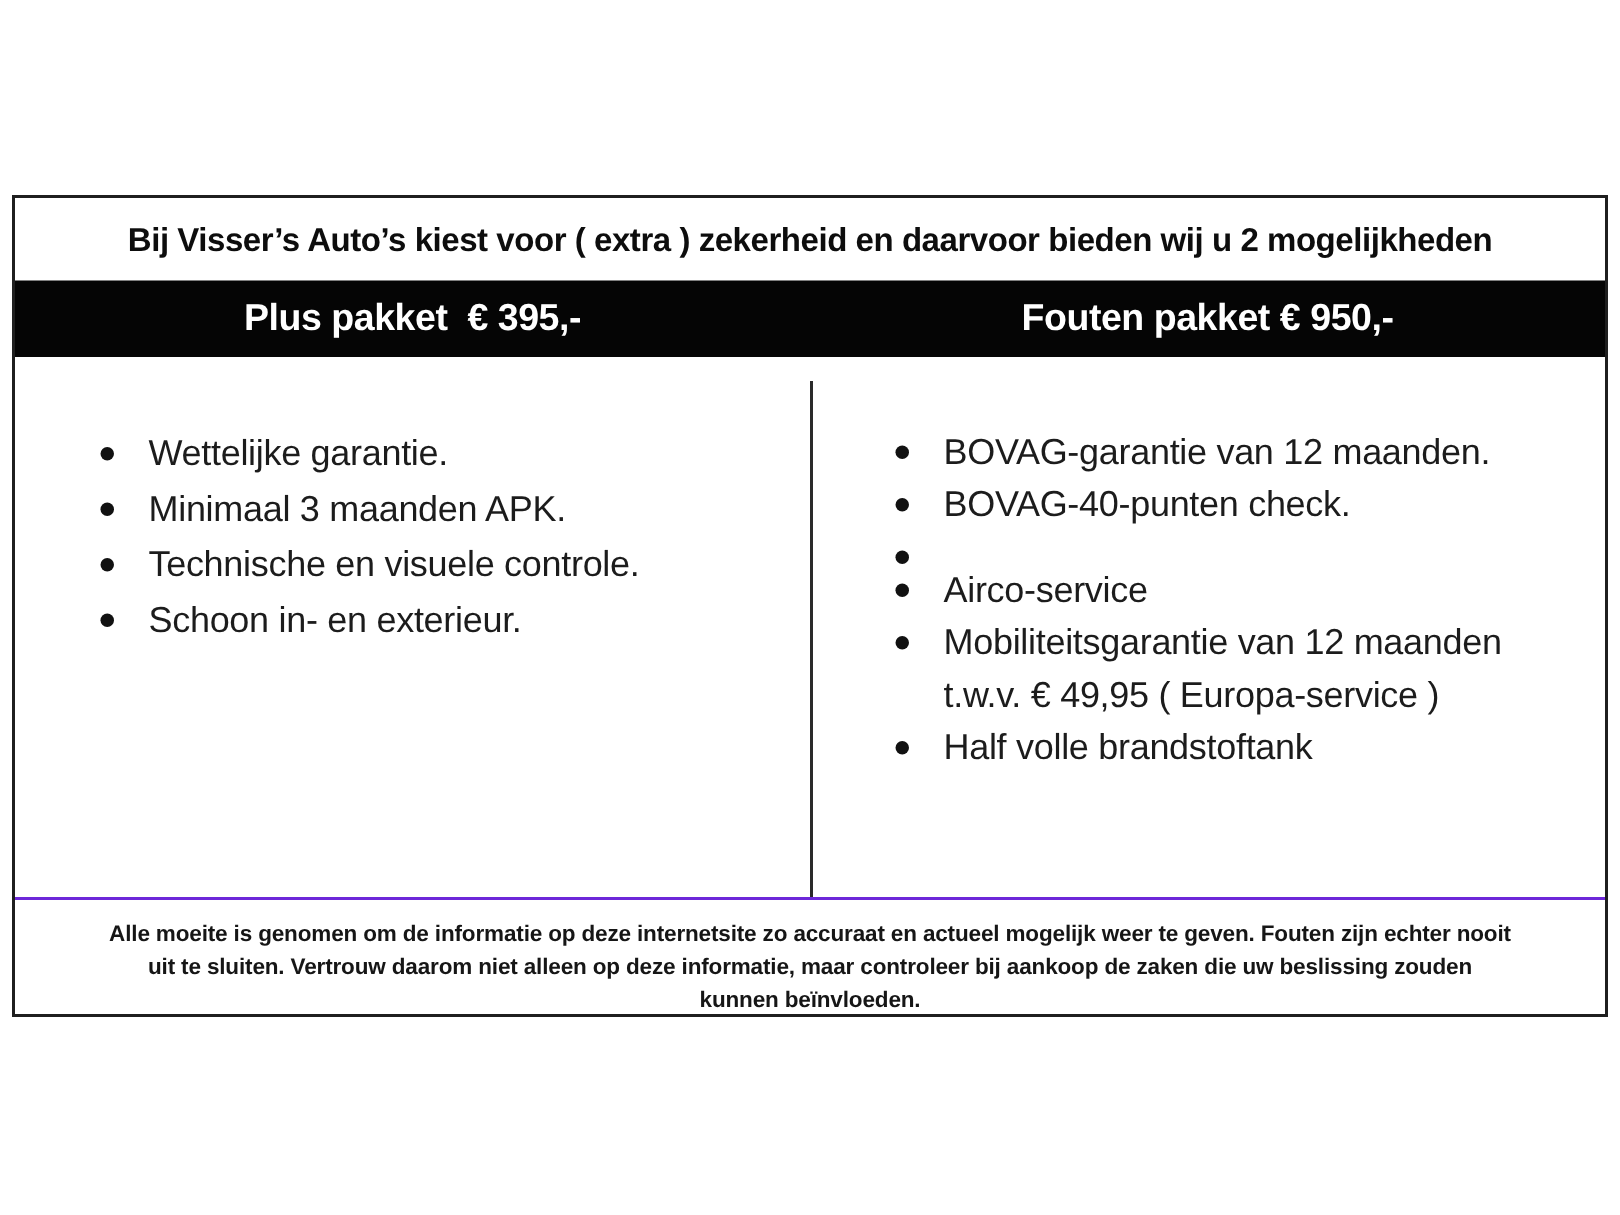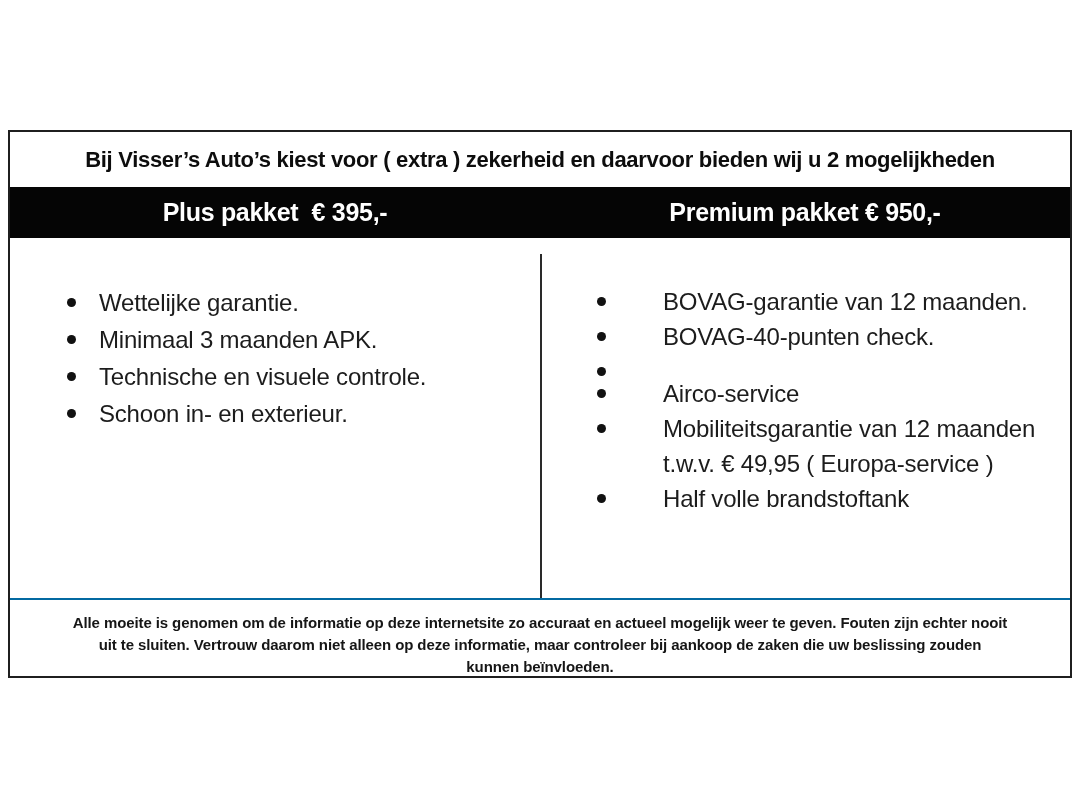--- a/index.html
+++ b/index.html
@@ -68,40 +68,40 @@
   ul.pkg-list {
     list-style: none;
   }
   .col-left ul.pkg-list  { padding: 30px 8px 0 57px; }
   .col-right ul.pkg-list { padding: 30px 8px 0 55px; }
   ul.pkg-list li {
     display: flex;
     align-items: flex-start;
   }
   .col-left  ul.pkg-list li { line-height: 37px; }
-  .col-right ul.pkg-list li { line-height: 35px; gap: 34px; }
+  .col-right ul.pkg-list li { line-height: 35px; }
   .bullet {
     flex: 0 0 9px;
     width: 9px; height: 9px;
     border-radius: 50%;
     background: #111111;
     margin-right: 23px;
   }
   .col-left  .bullet { margin-top: 14px; }
   .col-right .bullet { margin-top: 13px; }
   .li-text {
     font-size: 24px;
     letter-spacing: -0.2px;
     white-space: pre-line;
     color: #1c1c1c;
   }
   
   .footer-row {
     height: 94px;
-    border-top: 2px solid #0369a1;
+    border-top: 2px solid #6d28d9;
     padding: 12px 8px 0 8px;
     text-align: center;
   }
   .footer-row .disclaimer {
     font-size: 15px;
     font-weight: bold;
     line-height: 22px;
     letter-spacing: -0.1px;
     white-space: pre-line;
     color: #161616;
@@ -114,21 +114,21 @@
 
   <div class="header-row">
     <div class="title">Bij Visser’s Auto’s kiest voor ( extra ) zekerheid en daarvoor bieden wij u 2 mogelijkheden</div>
   </div>
 
   <div class="bar">
     <div class="bar-cell">
       <span class="pkg-title">Plus pakket  € 395,-</span>
     </div>
     <div class="bar-cell">
-      <span class="pkg-title">Premium pakket € 950,-</span>
+      <span class="pkg-title">Fouten pakket € 950,-</span>
     </div>
   </div>
 
   <div class="content-row">
 
     <div class="col col-left">
       <ul class="pkg-list">
         <li>
           <span class="bullet"></span>
           <span class="li-text">Wettelijke garantie.</span>

